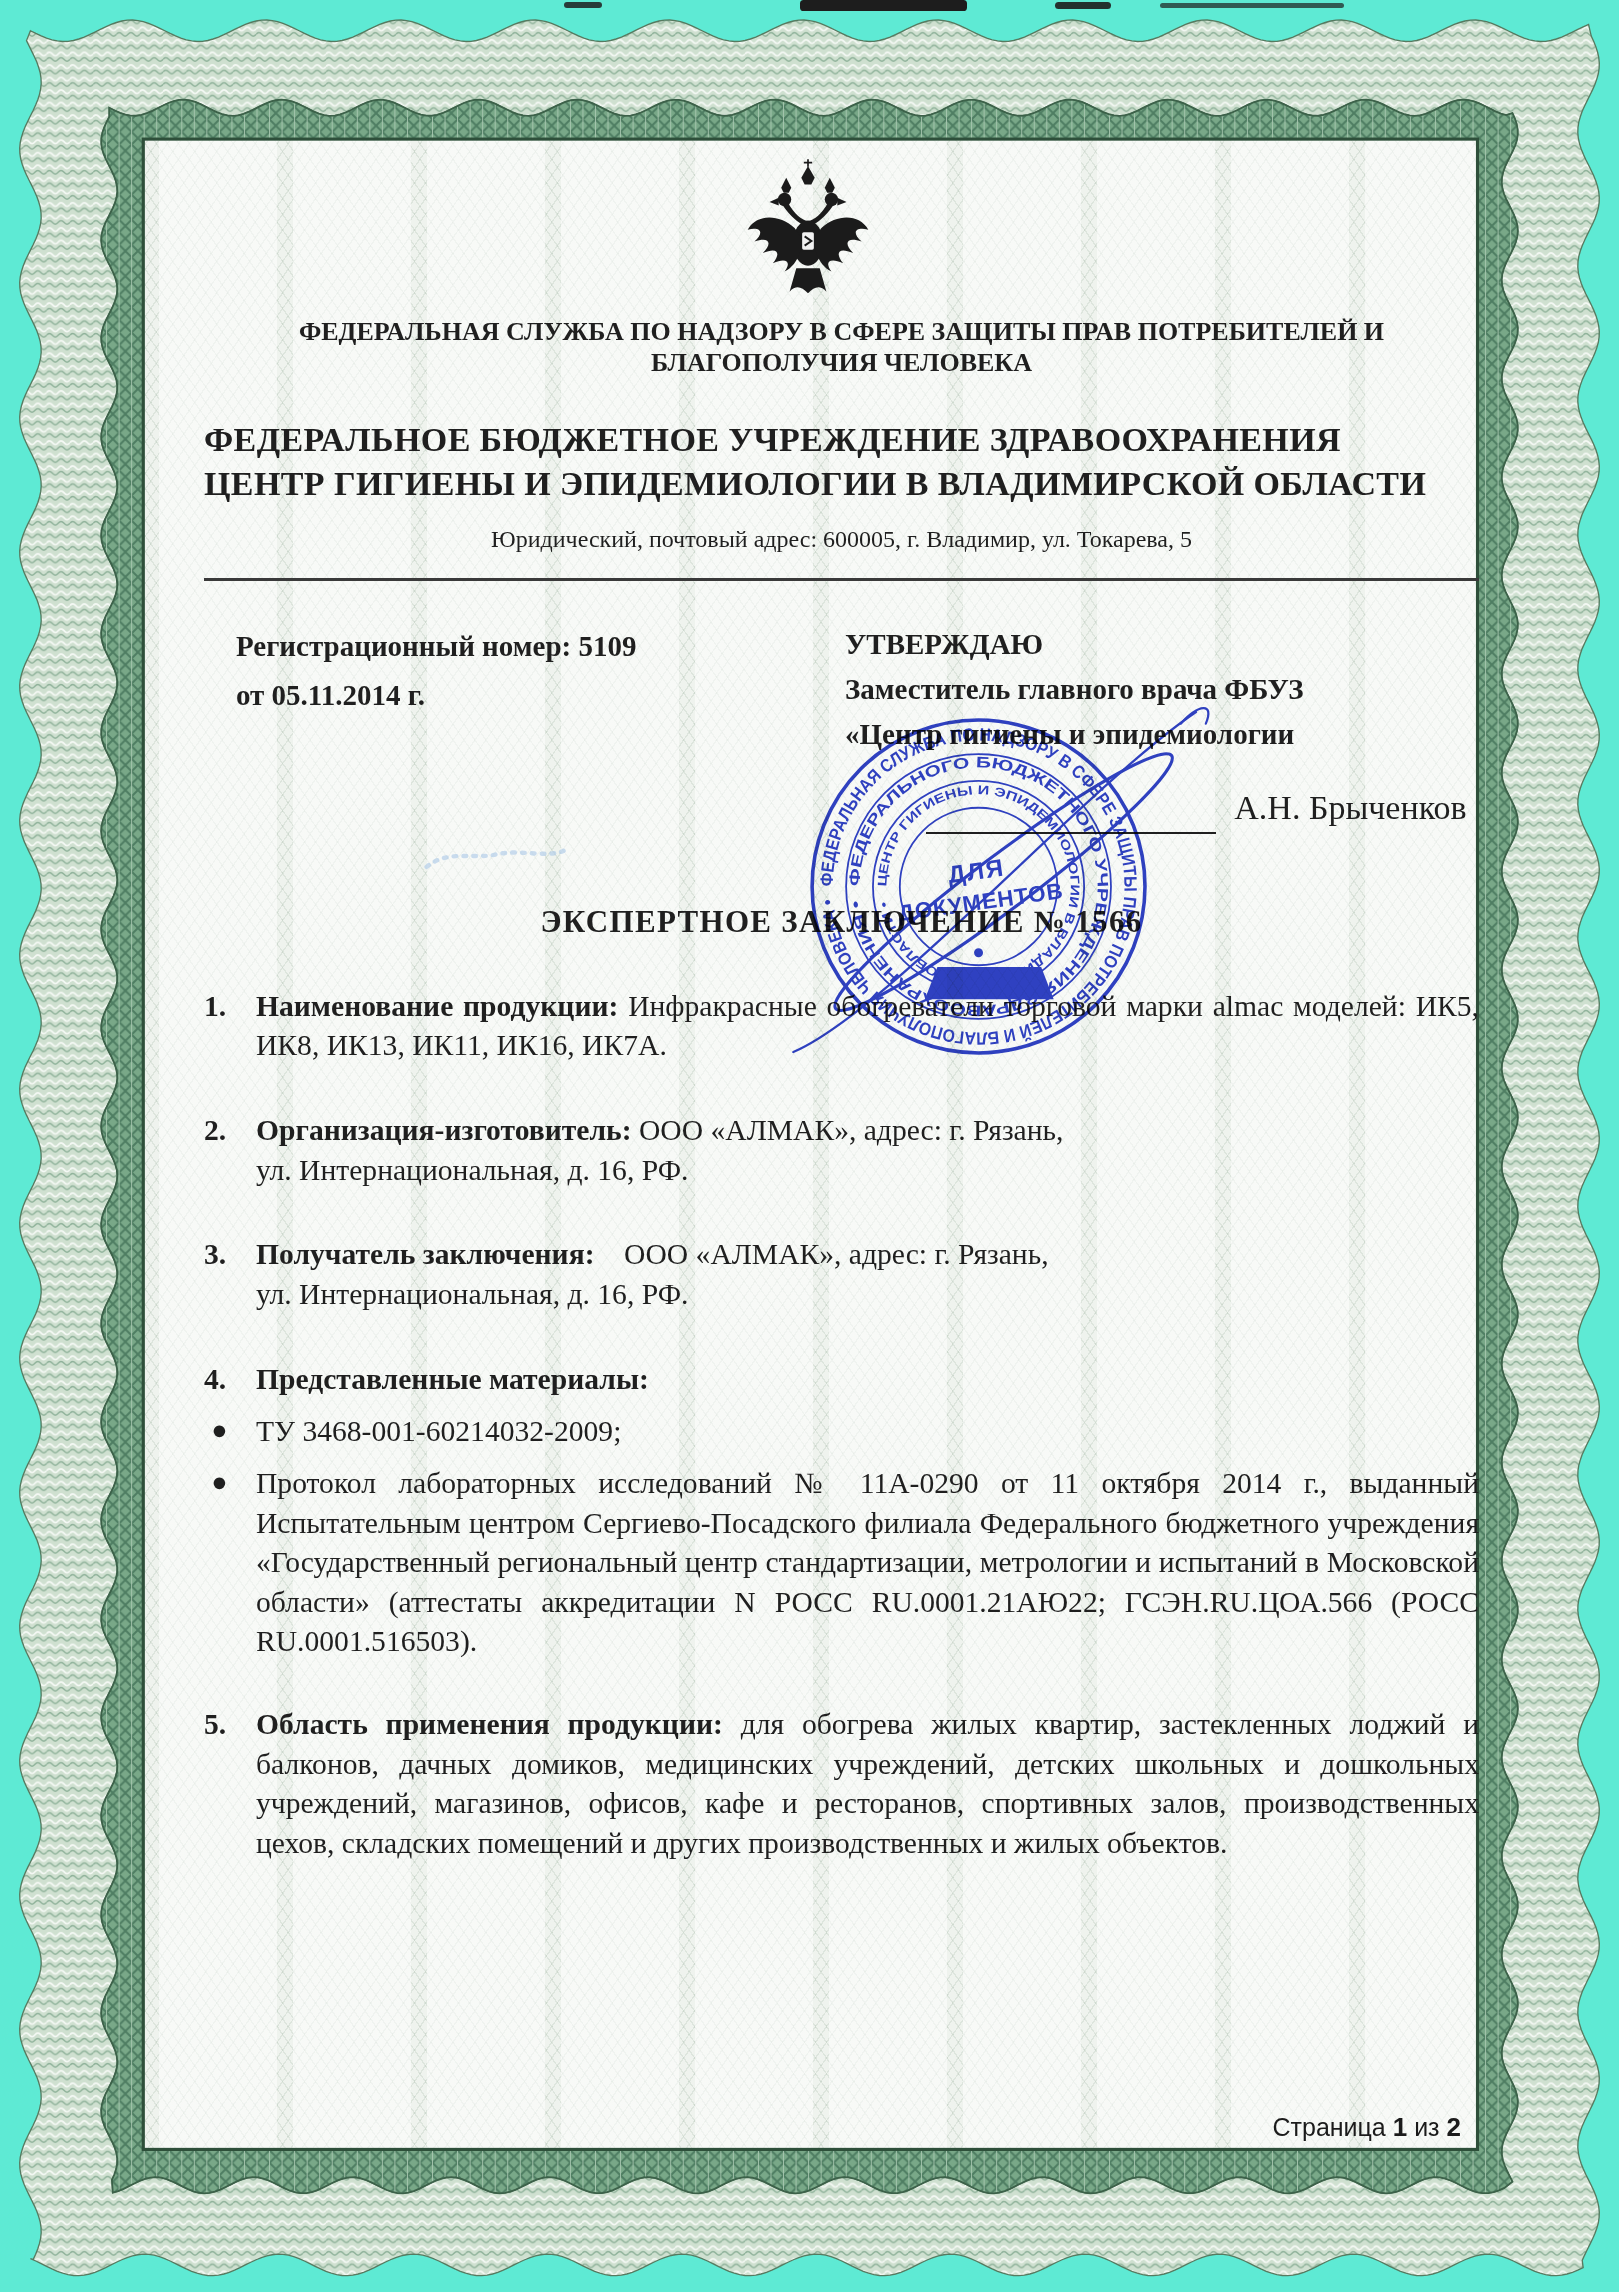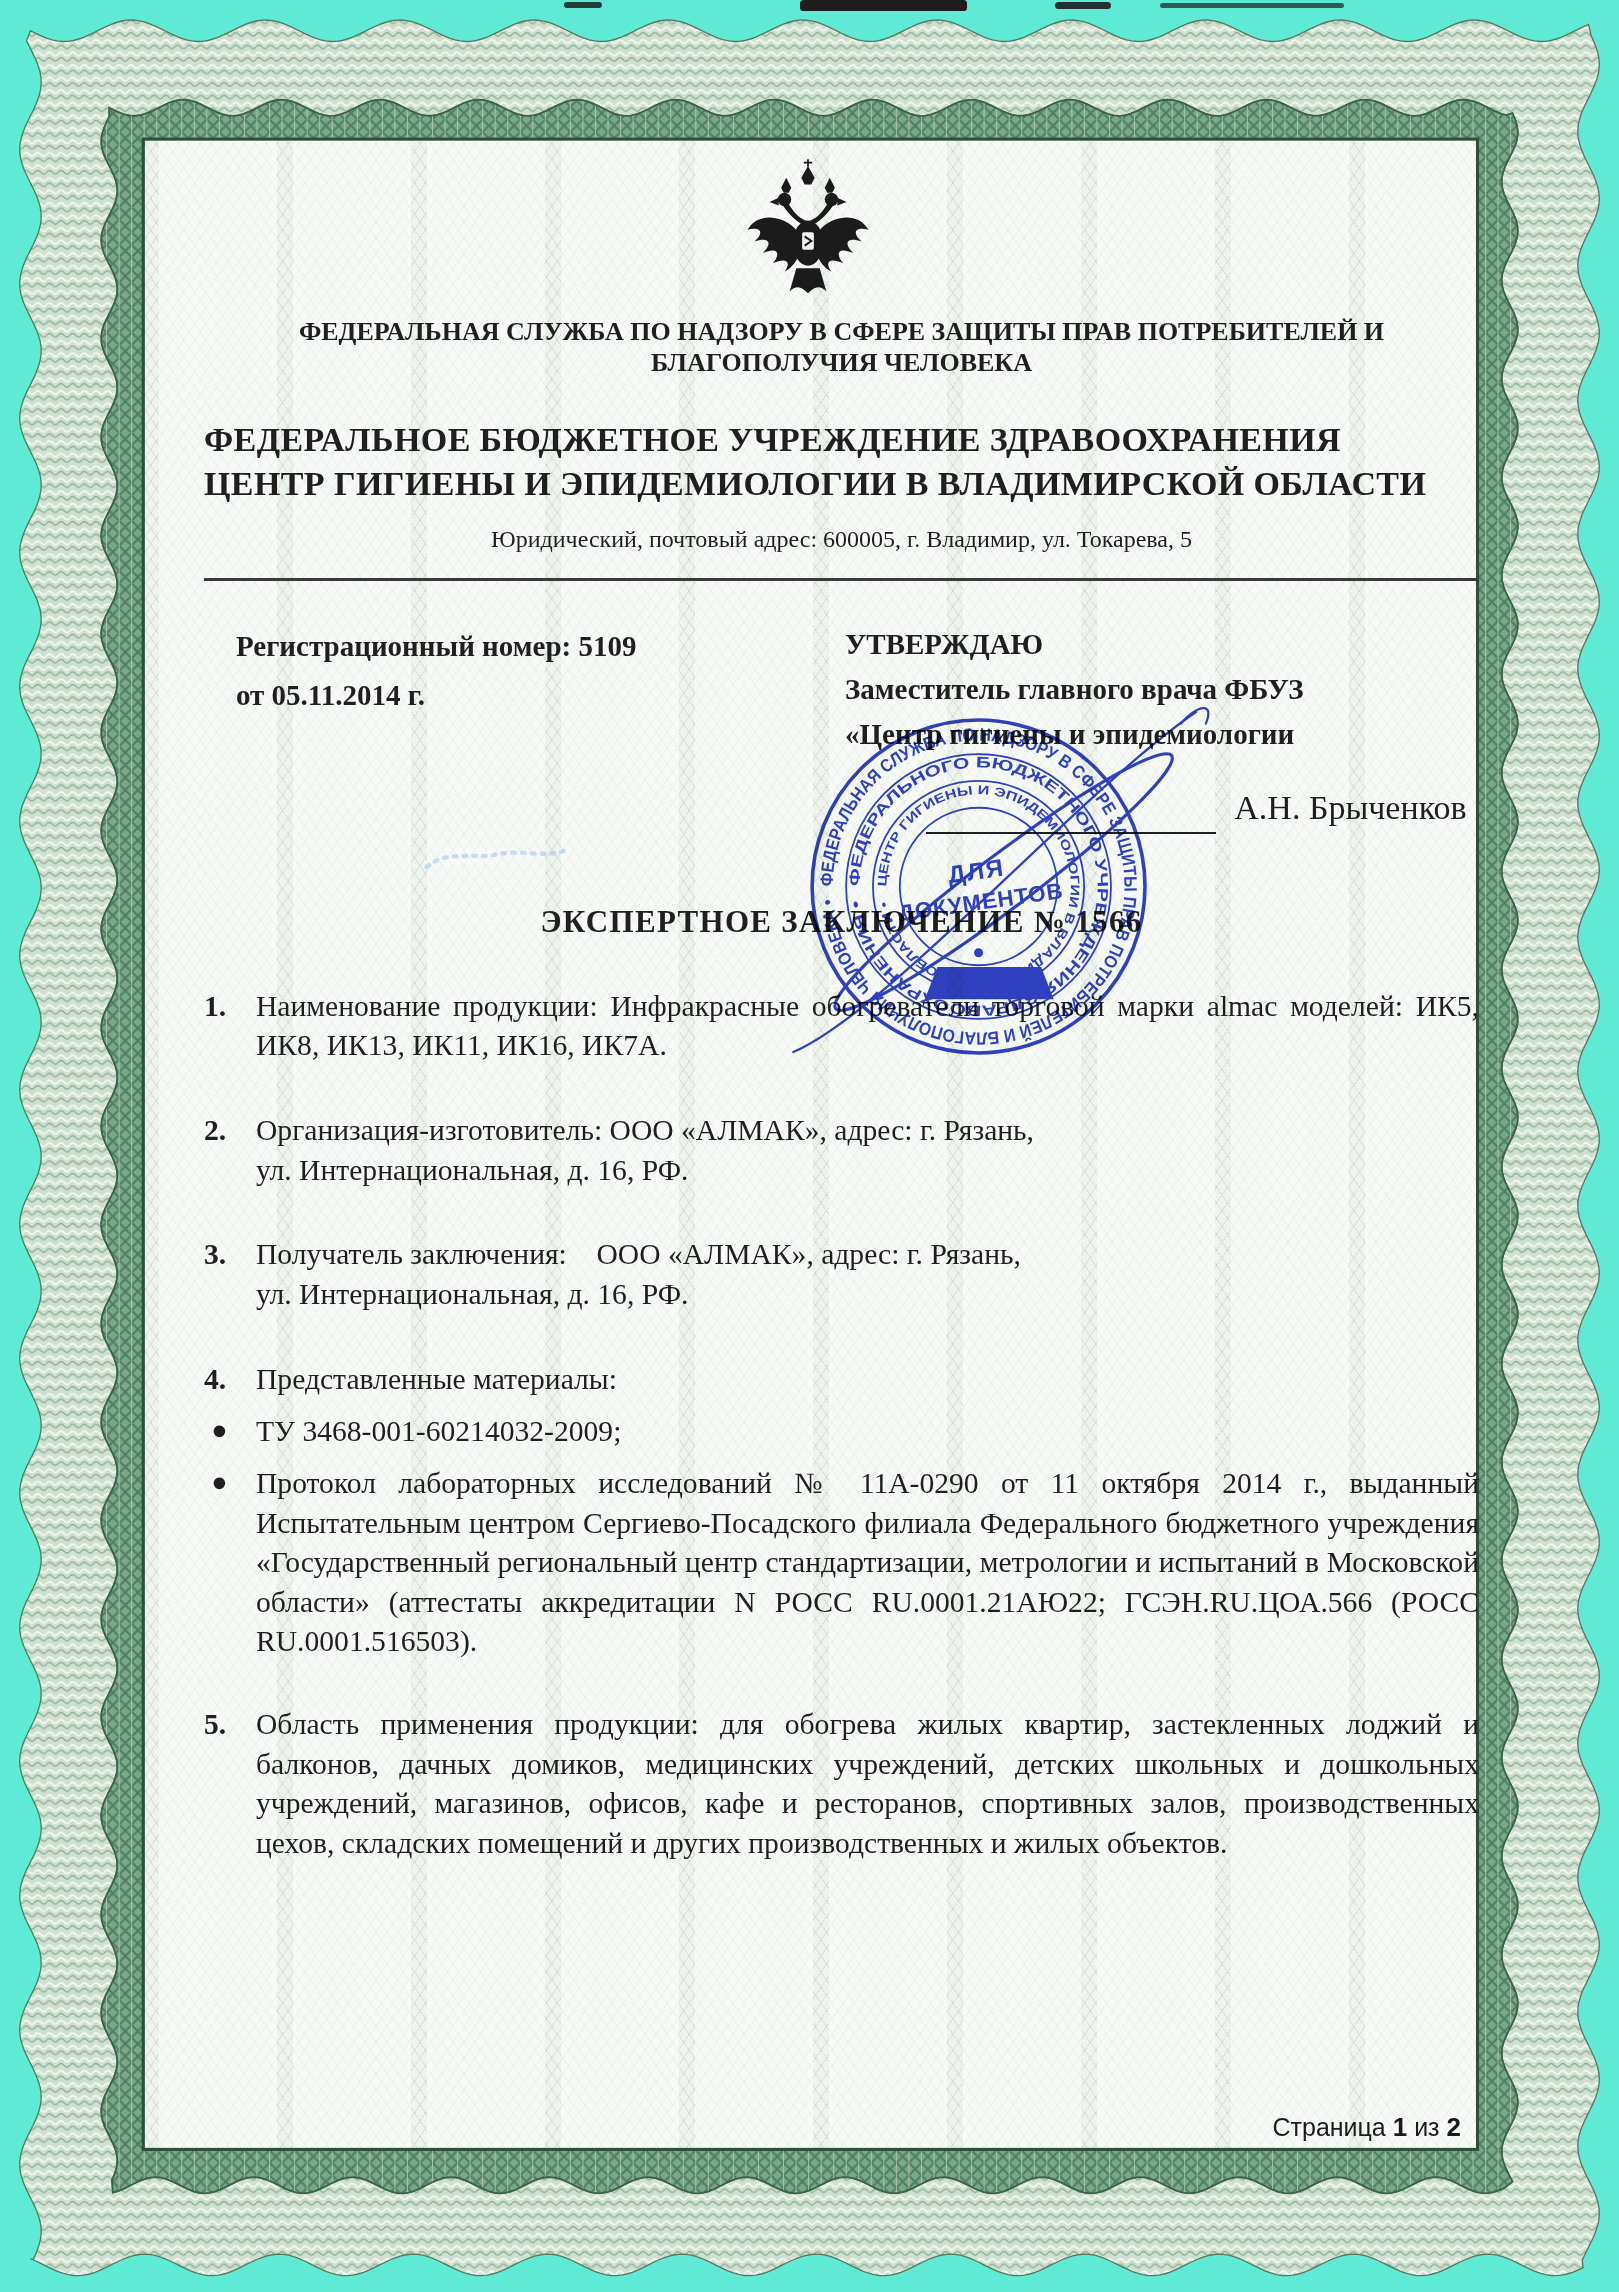--- a/index.html
+++ b/index.html
@@ -24,21 +24,21 @@
   .approve-col{flex:1;padding-left:107px;font-weight:bold;font-size:29px;line-height:1.56;}
   .sig-row{display:flex;align-items:flex-end;margin-top:23px;}
   .sig-line{flex:1;border-bottom:2.7px solid #1f1f1f;height:27px;margin-left:81px;}
   .sig-name{font-weight:normal;font-size:34px;padding:0 12.5px 0 18px;white-space:nowrap;}
   .doc-title{margin-top:70px;text-align:center;font-weight:bold;font-size:31px;letter-spacing:1.3px;}
   .items{margin-top:47px;font-size:29.6px;line-height:1.34;}
   .item{display:grid;grid-template-columns:52px 1fr;margin-bottom:45px;}
   .item .num{font-weight:bold;}
   .item .body{text-align:justify;}
   .item .body.preline{white-space:pre-line;text-align:left;}
-  .item .label{font-weight:normal;}
+  .item .label{font-weight:bold;}
   .bullet-row{display:grid;grid-template-columns:52px 1fr;margin-top:12.5px;}
   .bullet-dot{padding-left:7.2px;font-size:27px;}
   .bullet-text{text-align:justify;}
   .footer{position:absolute;right:158px;top:2112px;z-index:3;font-family:"Liberation Sans",sans-serif;
           font-size:25px;color:#1b1b1b;}
   .footer b{font-size:26px;}
   .stamp-layer{position:absolute;left:708px;top:627px;z-index:5;mix-blend-mode:multiply;opacity:.94;}
   .scribble{position:absolute;left:421px;top:833px;z-index:4;opacity:.6;}
   .artifact{position:absolute;background:#1d1d1d;border-radius:3.6px;z-index:3;}
   .a1{left:564px;top:1.8px;width:38px;height:6.3px;opacity:.85;}

